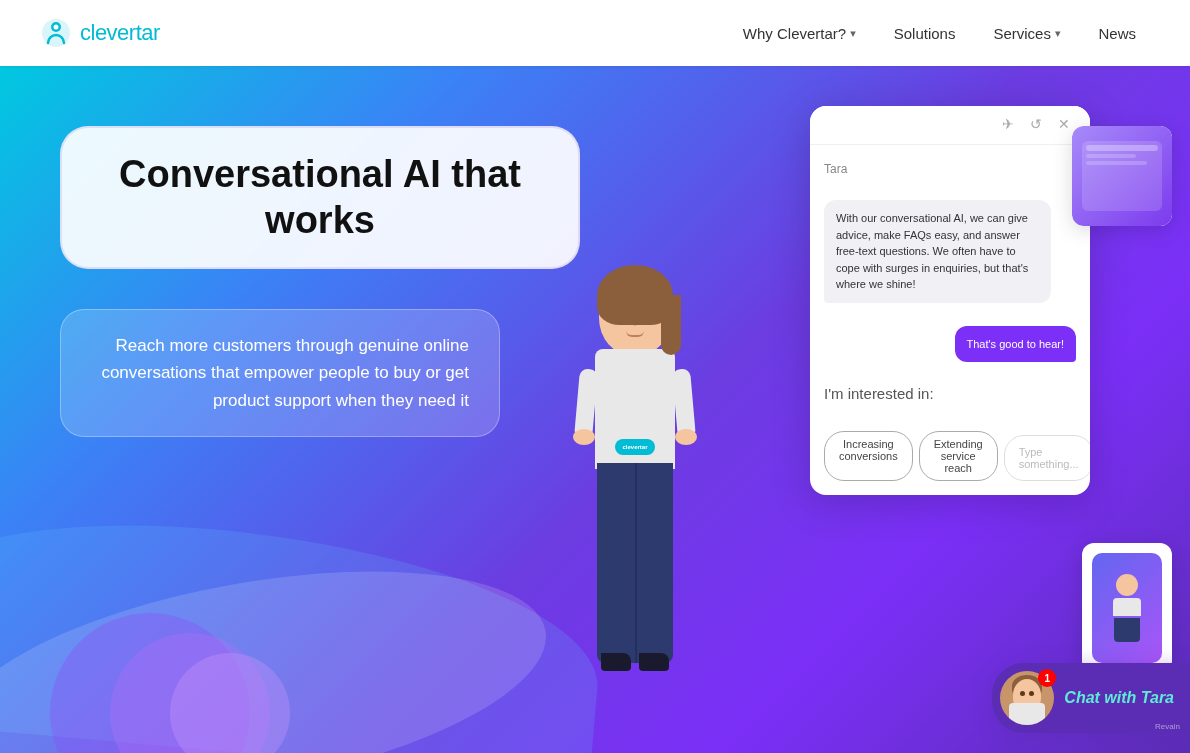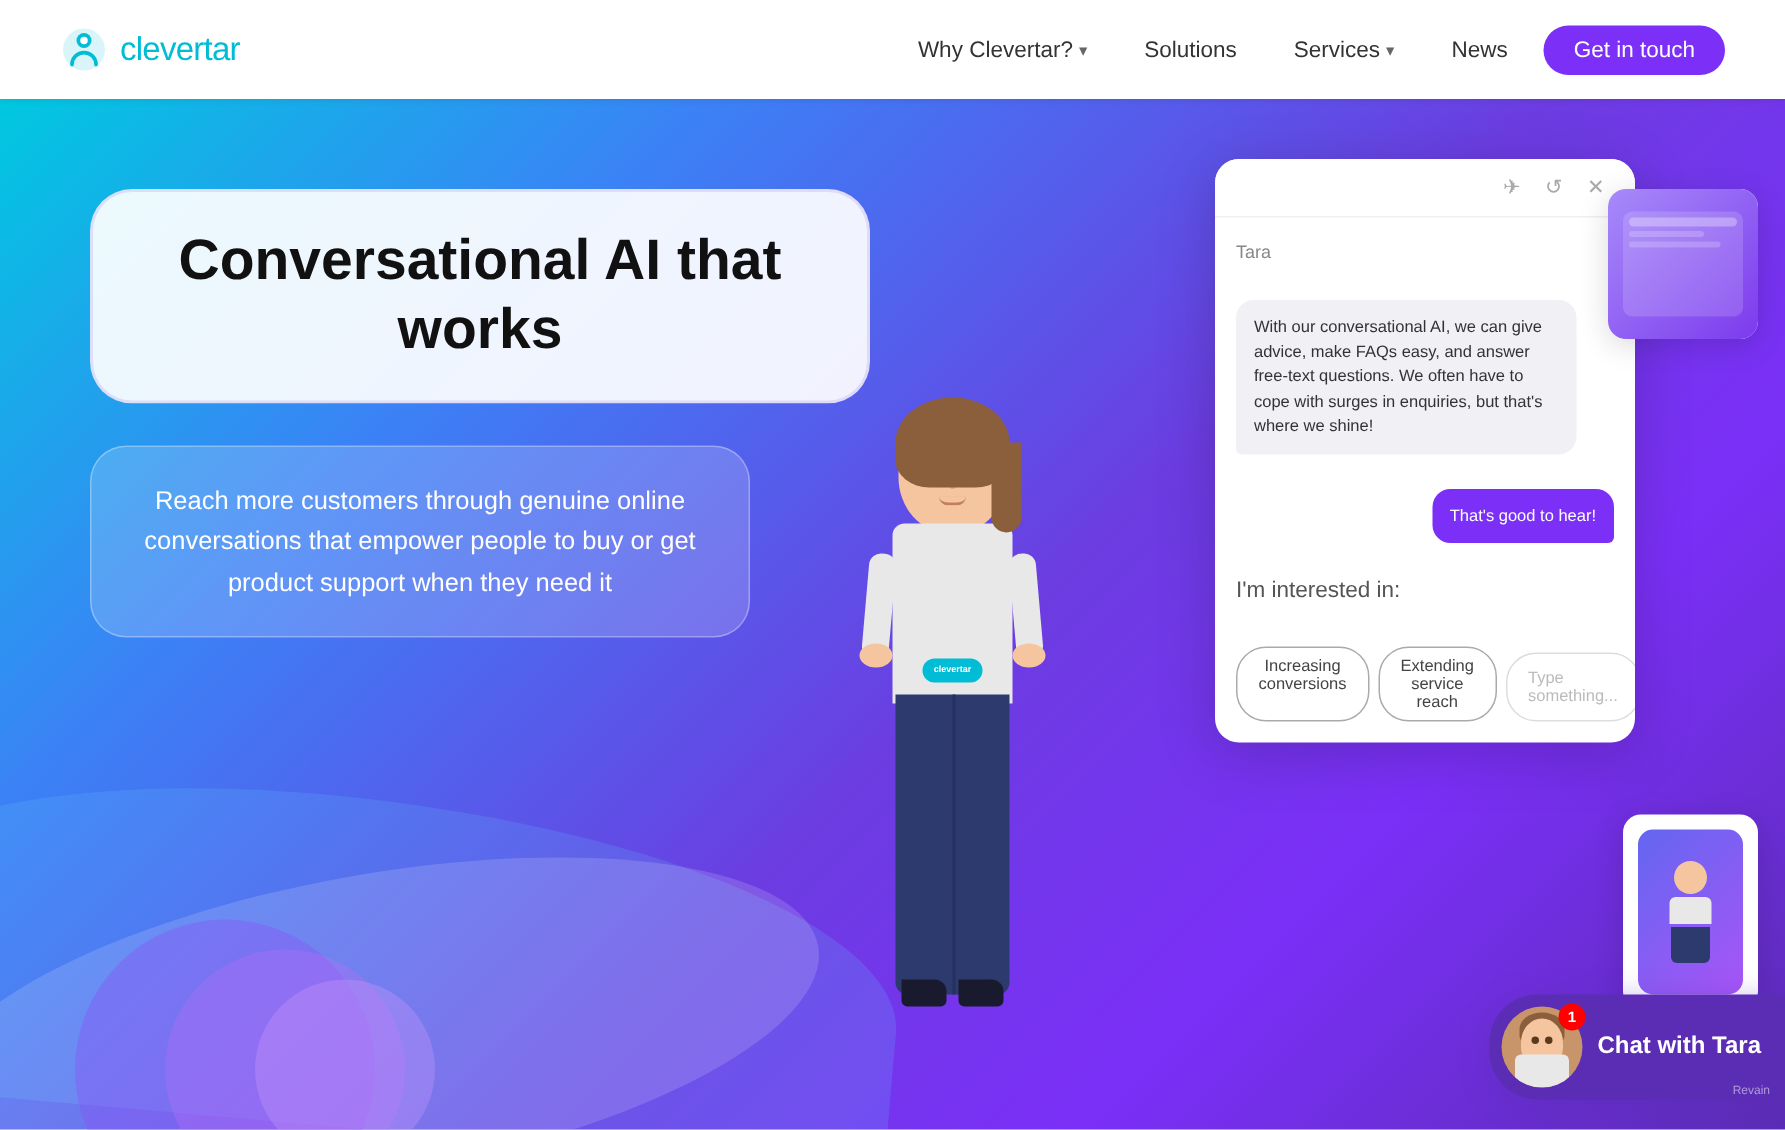--- a/index.html
+++ b/index.html
@@ -104,21 +104,21 @@
       top: 60px;
       left: 60px;
       max-width: 520px;
     }
 
     .headline-box {
       background: rgba(255,255,255,0.92);
       border-radius: 28px;
       padding: 24px 36px;
       display: inline-block;
-      margin-bottom: 28px;
+      margin-bottom: 40px;
       border: 2px solid rgba(120,80,220,0.15);
     }
     .headline-text {
       font-size: 38px;
       font-weight: 800;
       color: #111;
       line-height: 1.2;
       text-align: center;
     }
 
@@ -126,21 +126,21 @@
       background: rgba(255,255,255,0.18);
       border-radius: 24px;
       padding: 22px 30px;
       max-width: 440px;
       border: 1.5px solid rgba(255,255,255,0.3);
     }
     .subtext {
       color: #fff;
       font-size: 17px;
       line-height: 1.6;
-      text-align: center;
+      text-align: right;
     }
 
     
     .chat-mockup {
       position: absolute;
       top: 40px;
       right: 100px;
       width: 280px;
       background: #fff;
       border-radius: 16px;
@@ -424,24 +424,25 @@
       width: 18px;
       height: 18px;
       border-radius: 50%;
       font-size: 10px;
       display: flex;
       align-items: center;
       justify-content: center;
       font-weight: bold;
     }
     .chat-widget-text {
-      color: #ffffff;
+      color: #5eead4;
       font-size: 16px;
       font-weight: 600;
       white-space: nowrap;
+      font-style: italic;
     }
     .chat-widget-revain {
       position: absolute;
       bottom: 2px;
       right: 10px;
       font-size: 8px;
       color: rgba(255,255,255,0.5);
     }
 
     
@@ -469,21 +470,20 @@
       <path d="M8 26c0-4.4 3.6-8 8-8s8 3.6 8 8" stroke="#00bcd4" stroke-width="2.5" fill="none" stroke-linecap="round"></path>
       <circle cx="16" cy="10" r="2.5" fill="#fff"></circle>
     </svg>
     <span class="logo-text">clevertar</span>
   </div>
   <nav class="nav">
     <div class="nav-item has-dropdown">Why Clevertar?</div>
     <div class="nav-item">Solutions</div>
     <div class="nav-item has-dropdown">Services</div>
     <div class="nav-item">News</div>
-    <div class="nav-item get-in-touch">Get in touch</div>
   </nav>
 </div>
 
 <div class="hero">
 
   <div class="wave-shape"></div>
 
   <div class="hero-left">
     <div class="headline-box">
       <div class="headline-text">Conversational AI that works</div>

